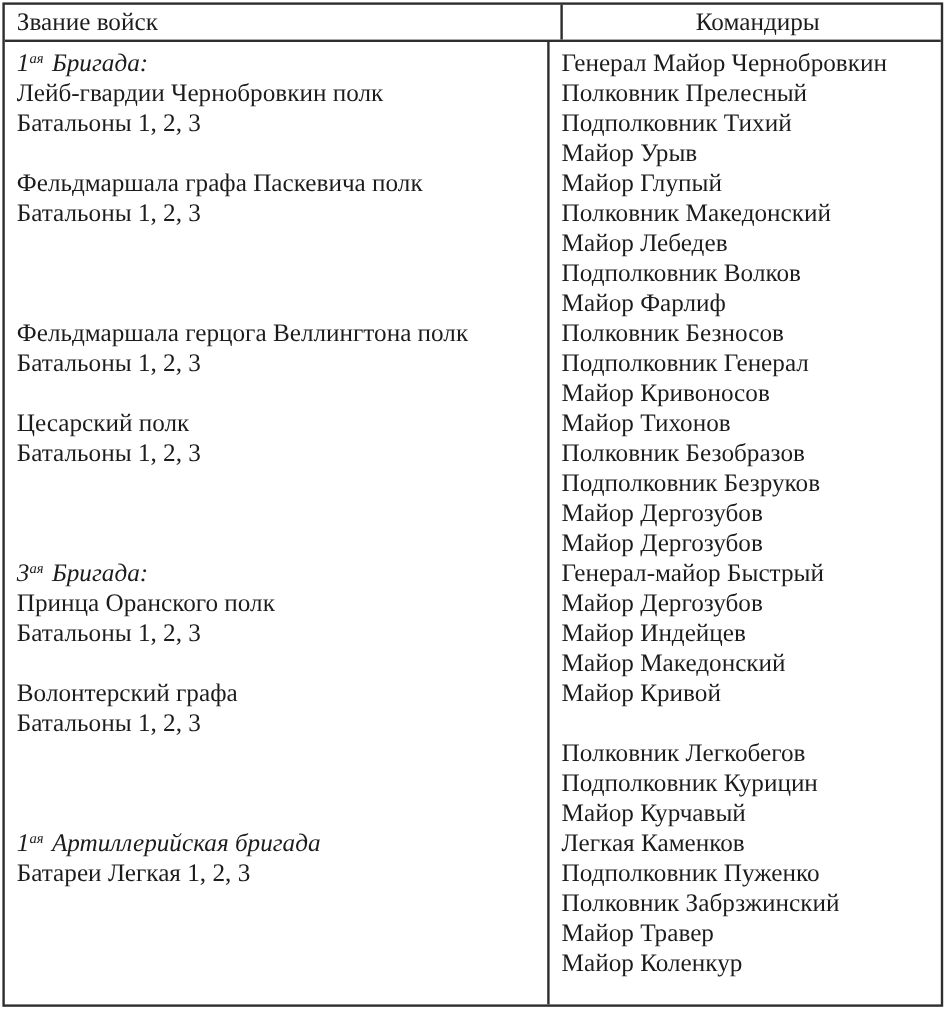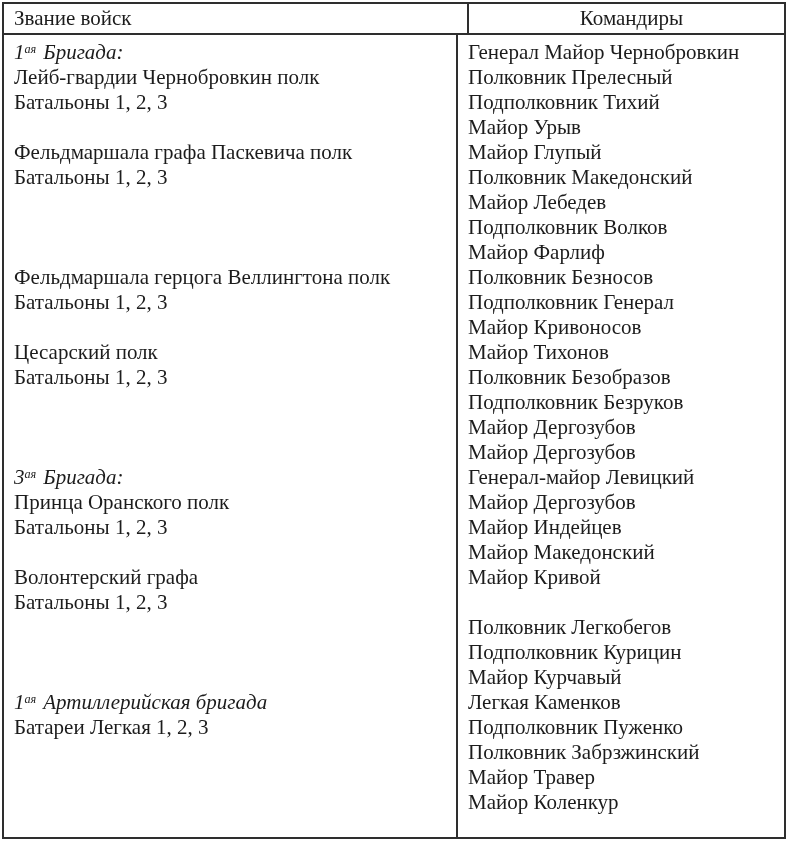--- a/index.html
+++ b/index.html
@@ -134,21 +134,21 @@
         <div class="line">Подполковник Волков</div>
         <div class="line">Майор Фарлиф</div>
         <div class="line">Полковник Безносов</div>
         <div class="line">Подполковник Генерал</div>
         <div class="line">Майор Кривоносов</div>
         <div class="line">Майор Тихонов</div>
         <div class="line">Полковник Безобразов</div>
         <div class="line">Подполковник Безруков</div>
         <div class="line">Майор Дергозубов</div>
         <div class="line">Майор Дергозубов</div>
-        <div class="line">Генерал-майор Левицкий</div>
+        <div class="line">Генерал-майор Быстрый</div>
         <div class="line">Майор Дергозубов</div>
         <div class="line">Майор Индейцев</div>
         <div class="line">Майор Македонский</div>
         <div class="line">Майор Кривой</div>
         <div class="line"></div>
         <div class="line">Полковник Легкобегов</div>
         <div class="line">Подполковник Курицин</div>
         <div class="line">Майор Курчавый</div>
         <div class="line">Легкая Каменков</div>
         <div class="line">Подполковник Пуженко</div>

